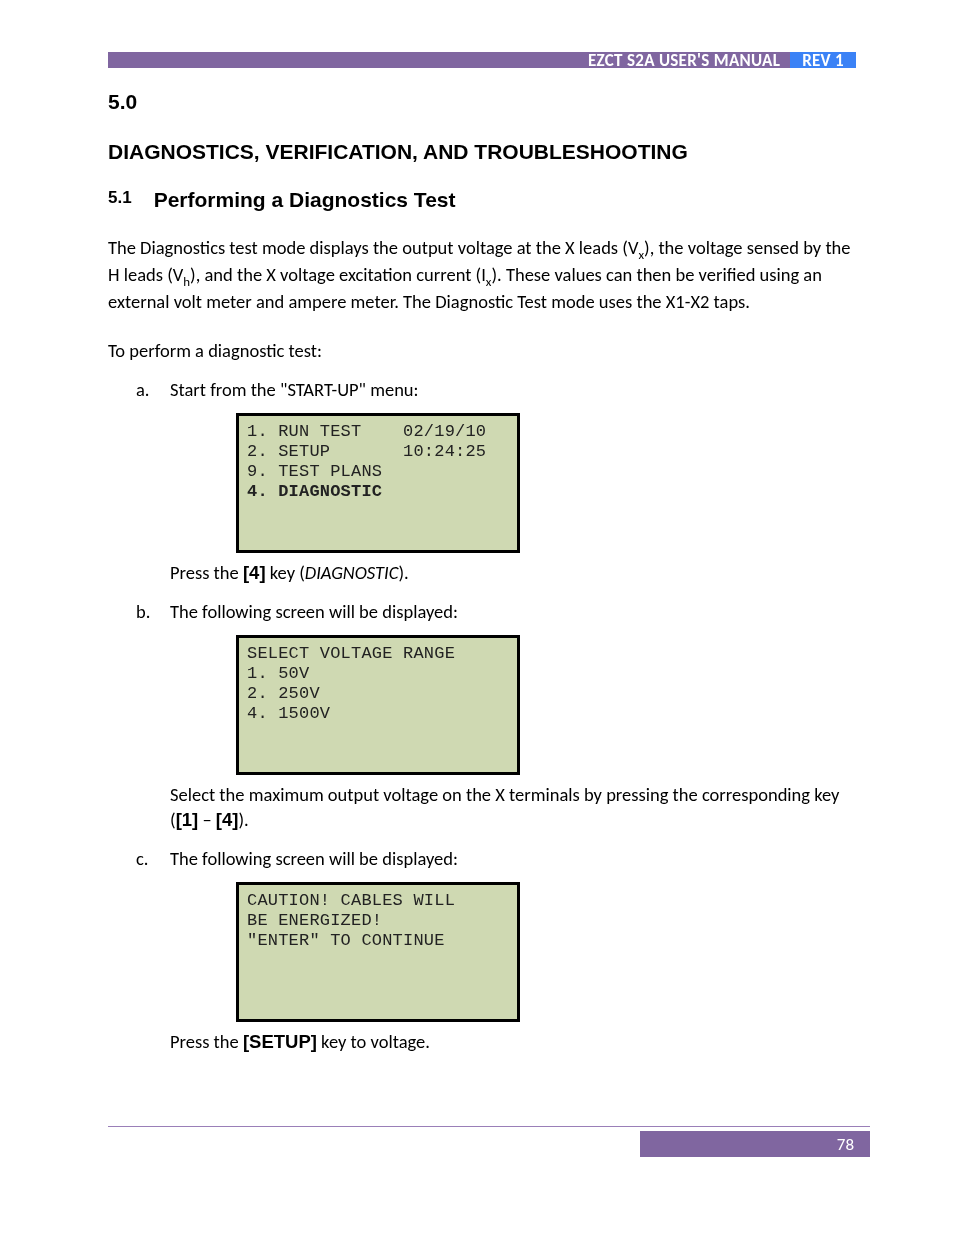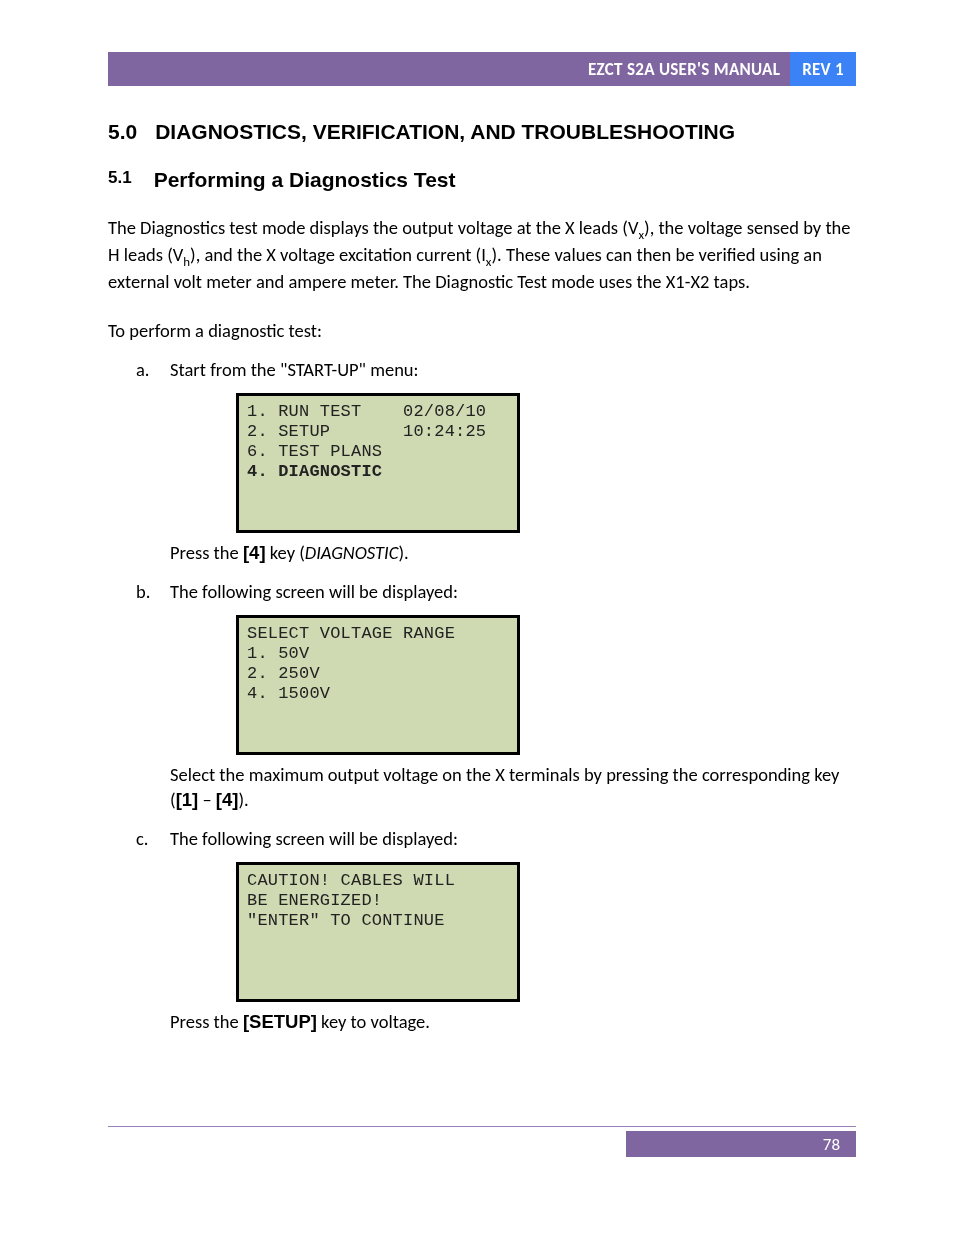--- a/index.html
+++ b/index.html
@@ -10,22 +10,22 @@
     background: #fff;
     font-family: Calibri, "Segoe UI", Arial, sans-serif;
     color: #000;
     position: relative;
   }
   .page {
     padding: 52px 98px 0 108px;
   }
   .top-bar {
     display: flex;
-    height: 34px;
-    margin-bottom: 34px;
+    height: 16px;
+    margin-bottom: 22px;
   }
   .bar-purple {
     background: #8066a0;
     flex: 1;
     display: flex;
     align-items: center;
     justify-content: flex-end;
     color: #fff;
     font-weight: bold;
     font-size: 17px;
@@ -35,21 +35,21 @@
   .bar-black {
     background: #3b82f6;
     color: #fff;
     font-weight: bold;
     font-size: 17px;
     display: flex;
     align-items: center;
     padding: 0 12px;
     letter-spacing: 0.3px;
   }
-  .h1-row { display:flex; gap: 18px; font-family: Arial, sans-serif;}
+  .h1-row { display:flex; gap: 26px; font-family: Arial, sans-serif; flex-direction: column;}
   .h1-num { font-size: 21px; font-weight: bold; }
   .h1-txt { font-size: 21px; font-weight: bold; }
   .h2-row { display:flex; gap: 22px; margin-top: 24px; font-family: Arial, sans-serif;}
   .h2-num { font-size: 17px; font-weight: bold; }
   .h2-txt { font-size: 21px; font-weight: bold; }
   .para {
     font-size: 18.5px;
     line-height: 1.35;
     margin-top: 24px;
   }
@@ -77,21 +77,21 @@
     position: relative;
   }
   .lcd .line { white-space: pre; }
   .lcd .bold { font-weight: bold; }
   .key-bold { font-family: Arial, sans-serif; font-weight: bold; }
   .ital { font-style: italic; }
   sub { font-size: 0.7em; vertical-align: sub; }
   .footer {
     position: absolute;
     left: 108px;
-    right: 98px;
+    right: 84px;
     bottom: 78px;
   }
   .footer-line {
     border-top: 1px solid #9a7fb8;
     height: 0;
   }
   .footer-bar {
     margin-top: 4px;
     display:flex;
     height: 26px;
@@ -132,23 +132,23 @@
     <span>The Diagnostics test mode displays the output voltage at the X leads (V</span><sub>x</sub><span>), the voltage sensed by the H leads (V</span><sub>h</sub><span>), and the X voltage excitation current (I</span><sub>x</sub><span>). These values can then be verified using an external volt meter and ampere meter. The Diagnostic Test mode uses the X1-X2 taps.</span>
   </div>
 
   <div class="para">To perform a diagnostic test:</div>
 
   <div class="list-item">
     <div class="list-letter">a.</div>
     <div class="list-body">
       <div>Start from the "START-UP" menu:</div>
       <div class="lcd">
-        <div class="line">1. RUN TEST    02/08/10</div>
+        <div class="line">1. RUN TEST    02/19/10</div>
         <div class="line">2. SETUP       10:24:25</div>
-        <div class="line">6. TEST PLANS</div>
+        <div class="line">9. TEST PLANS</div>
         <div class="line bold">4. DIAGNOSTIC</div>
       </div>
       <div>
         <span>Press the </span><span class="key-bold">[4]</span><span> key (</span><span class="ital">DIAGNOSTIC</span><span>).</span>
       </div>
     </div>
   </div>
 
   <div class="list-item">
     <div class="list-letter">b.</div>

